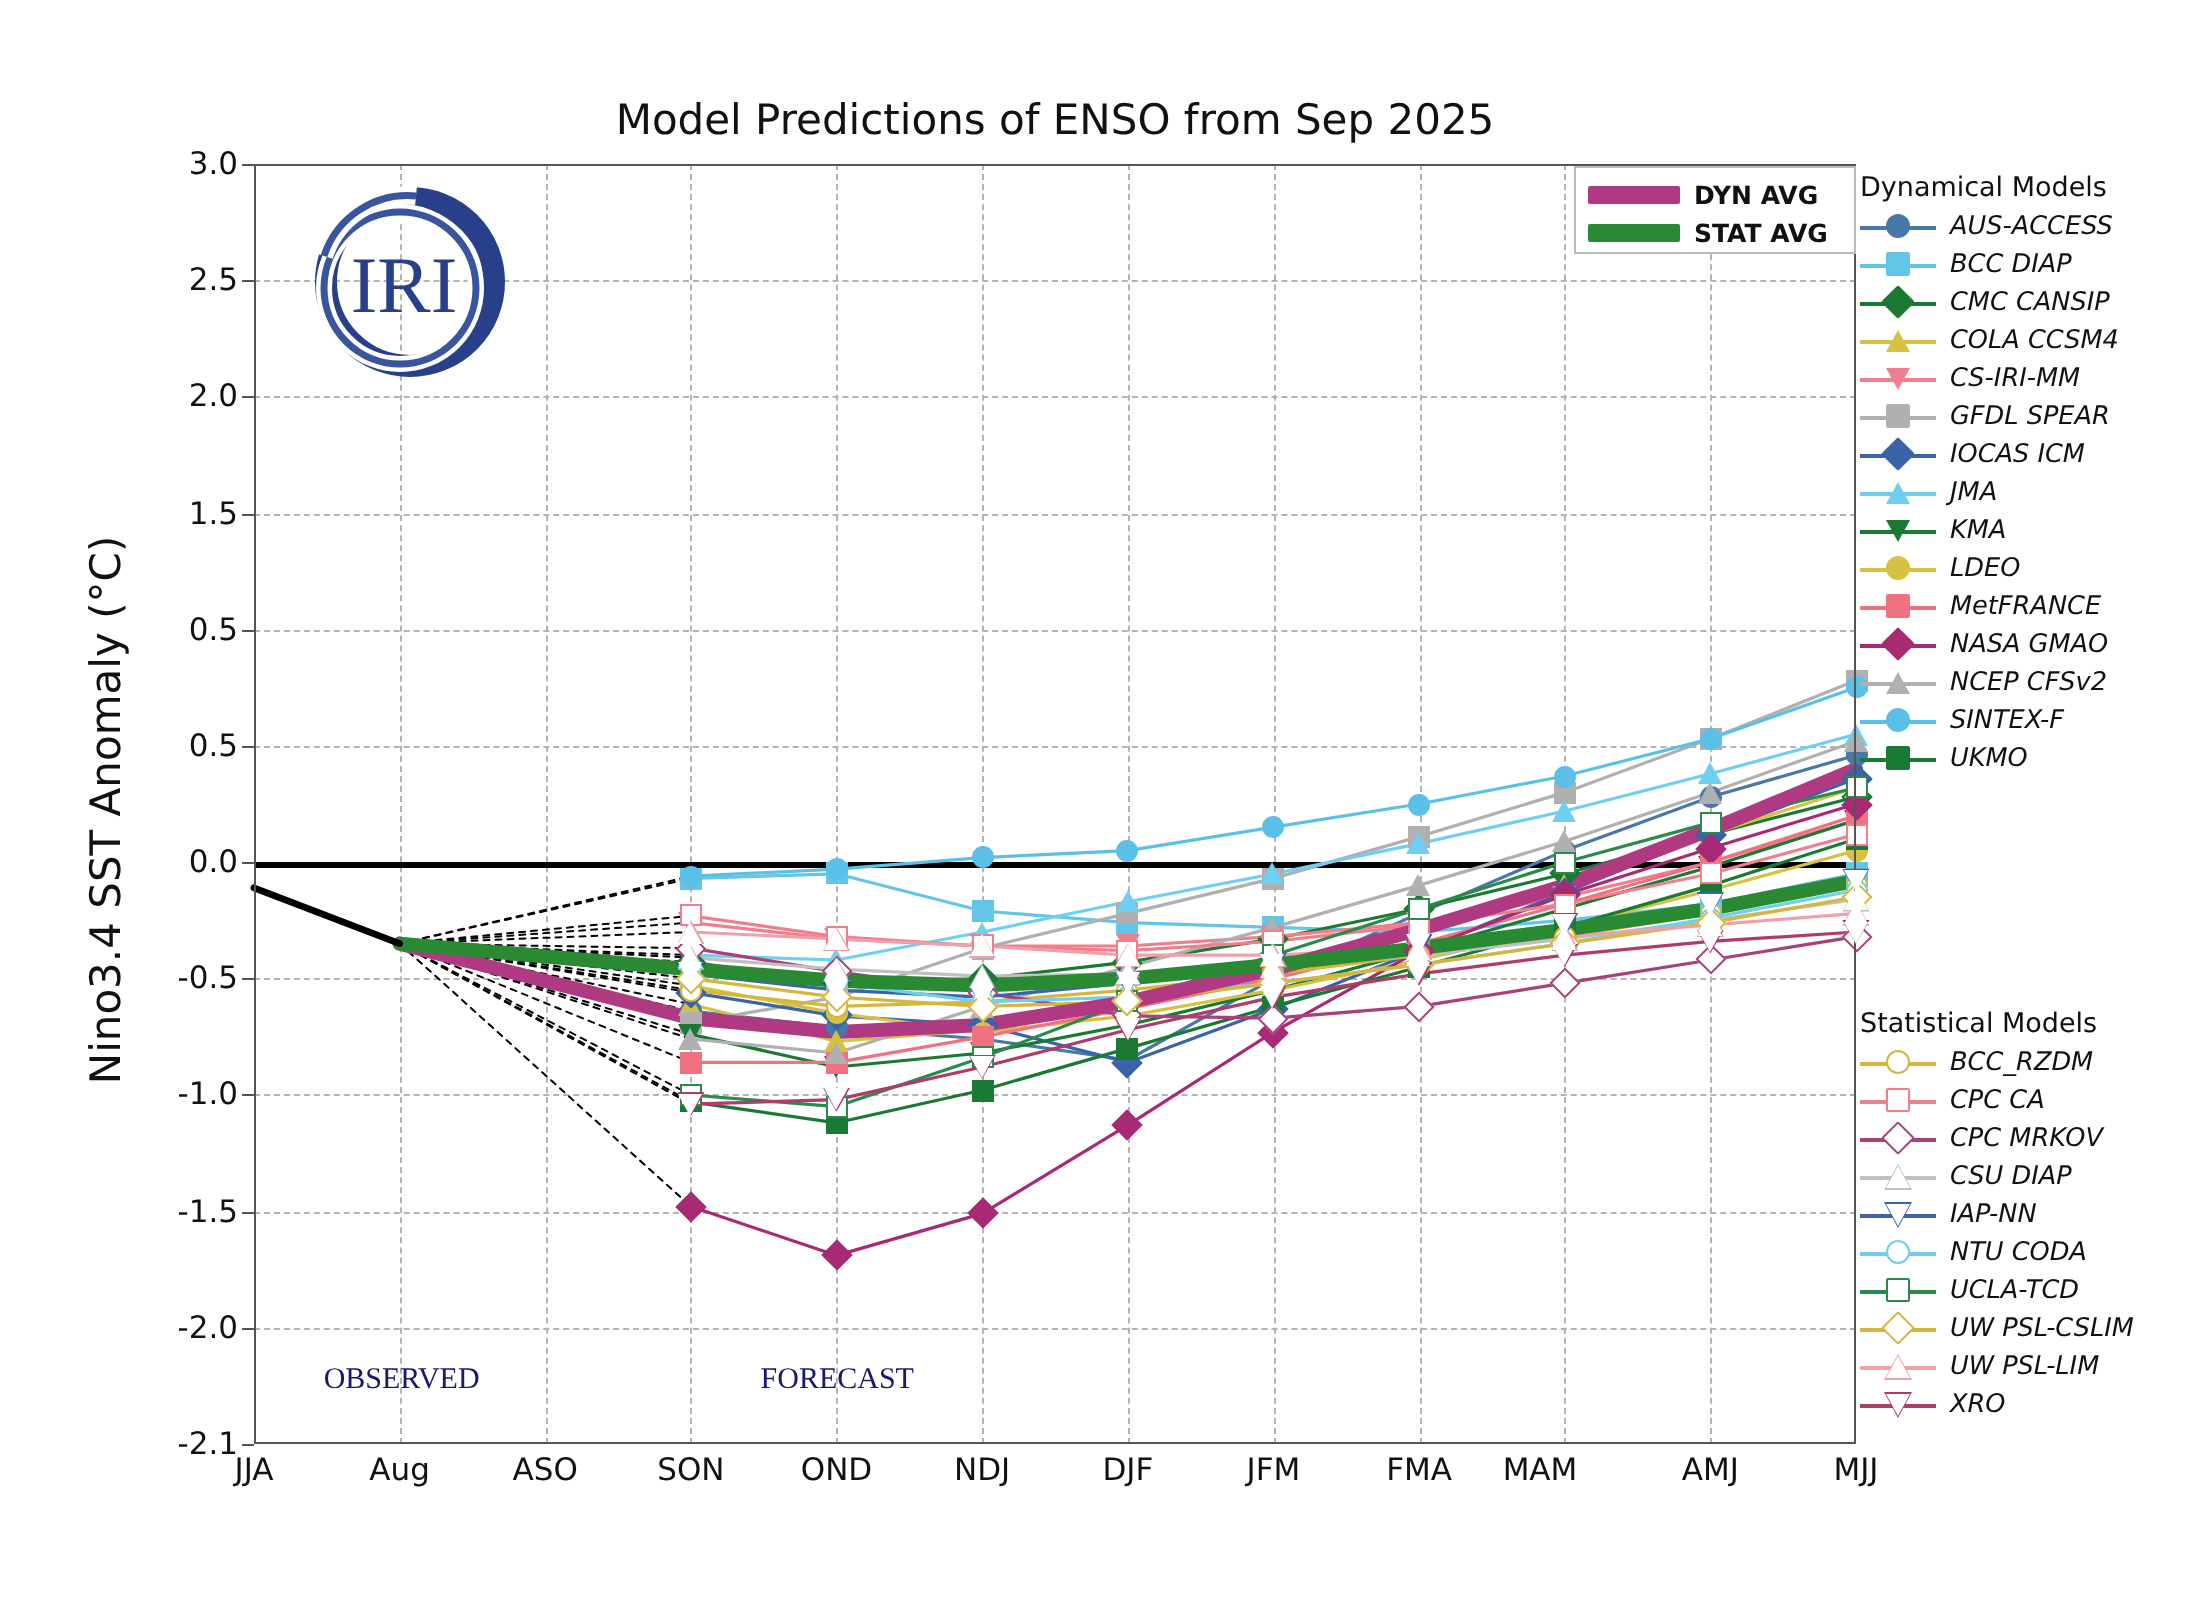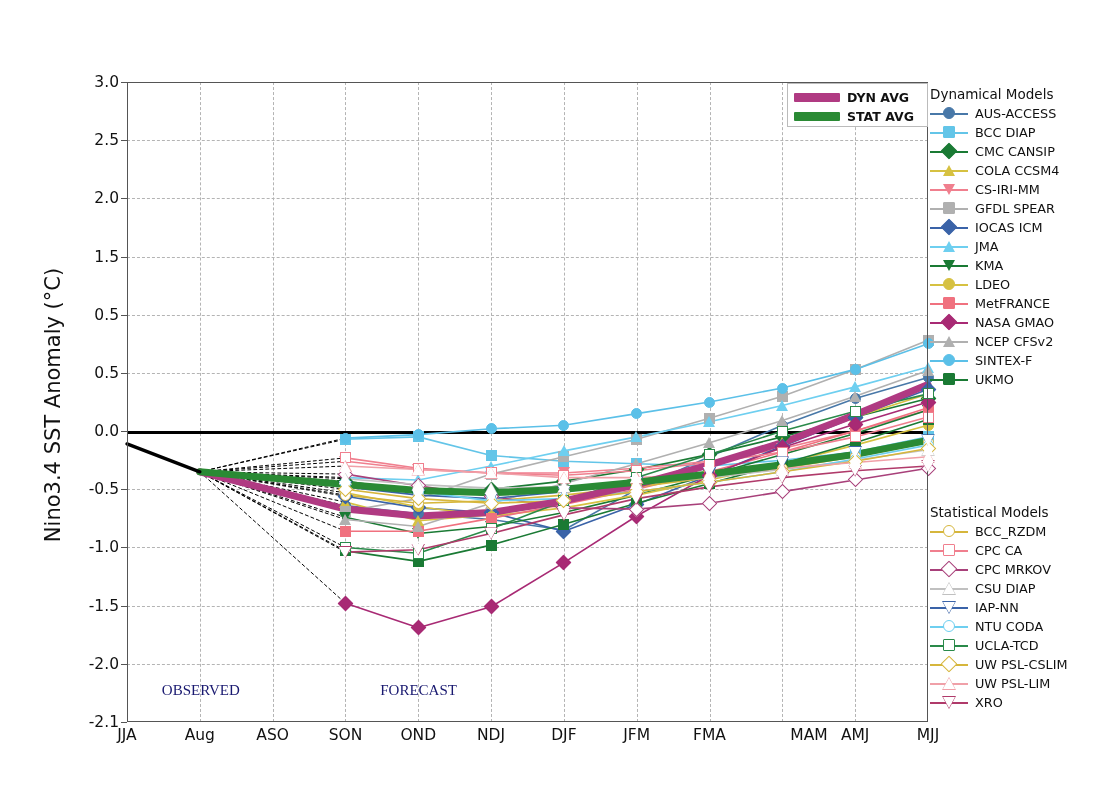--- a/index.html
+++ b/index.html
@@ -36,21 +36,21 @@
   .legend-box{
     position:absolute; background:#fff; border:1px solid #bbb; box-sizing:border-box;
   }
   .legend-avg{ left:787px; top:83px; width:141px; height:44px; padding:4px 6px;}
   .legend-row{display:flex;align-items:center;height:19px;text-align:center;}
   .legend-swatch-thick{width:46px;height:9px;border-radius:1px;margin-right:7px;}
   .legend-avg .legend-label{font-size:12.5px;font-weight:bold;color:#111;font-family:"DejaVu Sans",sans-serif;}
 
   .legend-models{position:absolute;left:930px;}
   .legend-models .lg-title{font-size:13.5px;color:#111;margin-bottom:2px;font-family:"DejaVu Sans",sans-serif;}
-  .legend-models .lg-row{display:flex;align-items:center;height:19px;}
+  .legend-models .lg-row{display:flex;align-items:center;height:19px;font-style:italic;}
   .lg-marker{width:38px;height:19px;position:relative;margin-right:7px;flex:0 0 38px;}
   .lg-marker .lg-line{position:absolute;left:0;top:9px;width:38px;height:1.6px;}
   .lg-marker .mk{position:absolute;left:13px;top:3px;width:12px;height:12px;}
   .lg-name{font-size:12.8px;color:#111;white-space:nowrap;font-family:"DejaVu Sans",sans-serif;}
 
   
   .mk.circle{border-radius:50%;}
   .mk.square{border-radius:1px;}
   .mk.diamond{transform:rotate(45deg);border-radius:1px;}
   .mk.tri-up,.mk.tri-dn{width:0;height:0;background:transparent!important;border-left:6px solid transparent;border-right:6px solid transparent;}
@@ -58,20 +58,21 @@
   .mk.tri-dn{border-top-width:11px;border-top-style:solid;top:4px;}
 
   .logo{position:absolute;left:148px;top:88px;width:108px;height:108px;}
   svg.series{position:absolute;left:0;top:0;overflow:visible;}
 </style>
 </head>
 <body>
 
 <div id="root">
 
+  <div class="plot-title">Model Predictions of ENSO from Sep 2025</div>
   <div class="ylabel">Nino3.4 SST Anomaly (°C)</div>
 
   <div id="plotarea">
     <div id="grid-layer">
         <div class="gridv" style="left: 72.8182px;"></div>
         <div class="gridv" style="left: 145.636px;"></div>
         <div class="gridv" style="left: 218.455px;"></div>
         <div class="gridv" style="left: 291.273px;"></div>
         <div class="gridv" style="left: 364.091px;"></div>
         <div class="gridv" style="left: 436.909px;"></div>
@@ -441,29 +442,39 @@
       <div class="ytick" style="top: 722px; right: 981px;">-2.1</div>
       <div class="xtick" style="left: 82px;">JJA</div>
       <div class="xtick" style="left: 154.818px;">Aug</div>
       <div class="xtick" style="left: 227.636px;">ASO</div>
       <div class="xtick" style="left: 300.455px;">SON</div>
       <div class="xtick" style="left: 373.273px;">OND</div>
       <div class="xtick" style="left: 446.091px;">NDJ</div>
       <div class="xtick" style="left: 518.909px;">DJF</div>
       <div class="xtick" style="left: 591.727px;">JFM</div>
       <div class="xtick" style="left: 664.545px;">FMA</div>
-      <div class="xtick" style="left: 764px;">MAM</div>
+      <div class="xtick" style="left: 725px;">MAM</div>
       <div class="xtick" style="left: 810.182px;">AMJ</div>
       <div class="xtick" style="left: 883px;">MJJ</div>
     </div>
   <div id="annot-layer">
       <div class="annot" style="left: 161.818px; top: 681.582px;">OBSERVED</div>
       <div class="annot" style="left: 380.273px; top: 681.582px;">FORECAST</div>
     </div>
 
+  <div class="logo">
+    <svg width="108" height="108" viewBox="0 0 108 108">
+      <circle cx="57" cy="53" r="42" fill="none" stroke="#28408a" stroke-width="11"></circle>
+      <circle cx="52" cy="56" r="38" fill="none" stroke="#ffffff" stroke-width="8"></circle>
+      <circle cx="52" cy="56" r="38" fill="none" stroke="#3a55a0" stroke-width="3.5"></circle>
+      <path d="M 14 40 A 44 44 0 0 1 60 10" fill="none" stroke="#ffffff" stroke-width="9"></path>
+      <path d="M 14 40 A 44 44 0 0 1 60 10" fill="none" stroke="#3a55a0" stroke-width="3.5"></path>
+      <text x="54" y="68" text-anchor="middle" font-family="Liberation Serif, serif" font-size="40" fill="#28408a">IRI</text>
+    </svg>
+  </div>
 
   <div class="legend-box legend-avg">
     <div class="legend-row">
       <div class="legend-swatch-thick" id="sw-dyn" style="background: rgb(176, 58, 130);"></div>
       <div class="legend-label">DYN AVG</div>
     </div>
     <div class="legend-row">
       <div class="legend-swatch-thick" id="sw-stat" style="background: rgb(42, 138, 52);"></div>
       <div class="legend-label">STAT AVG</div>
     </div>

